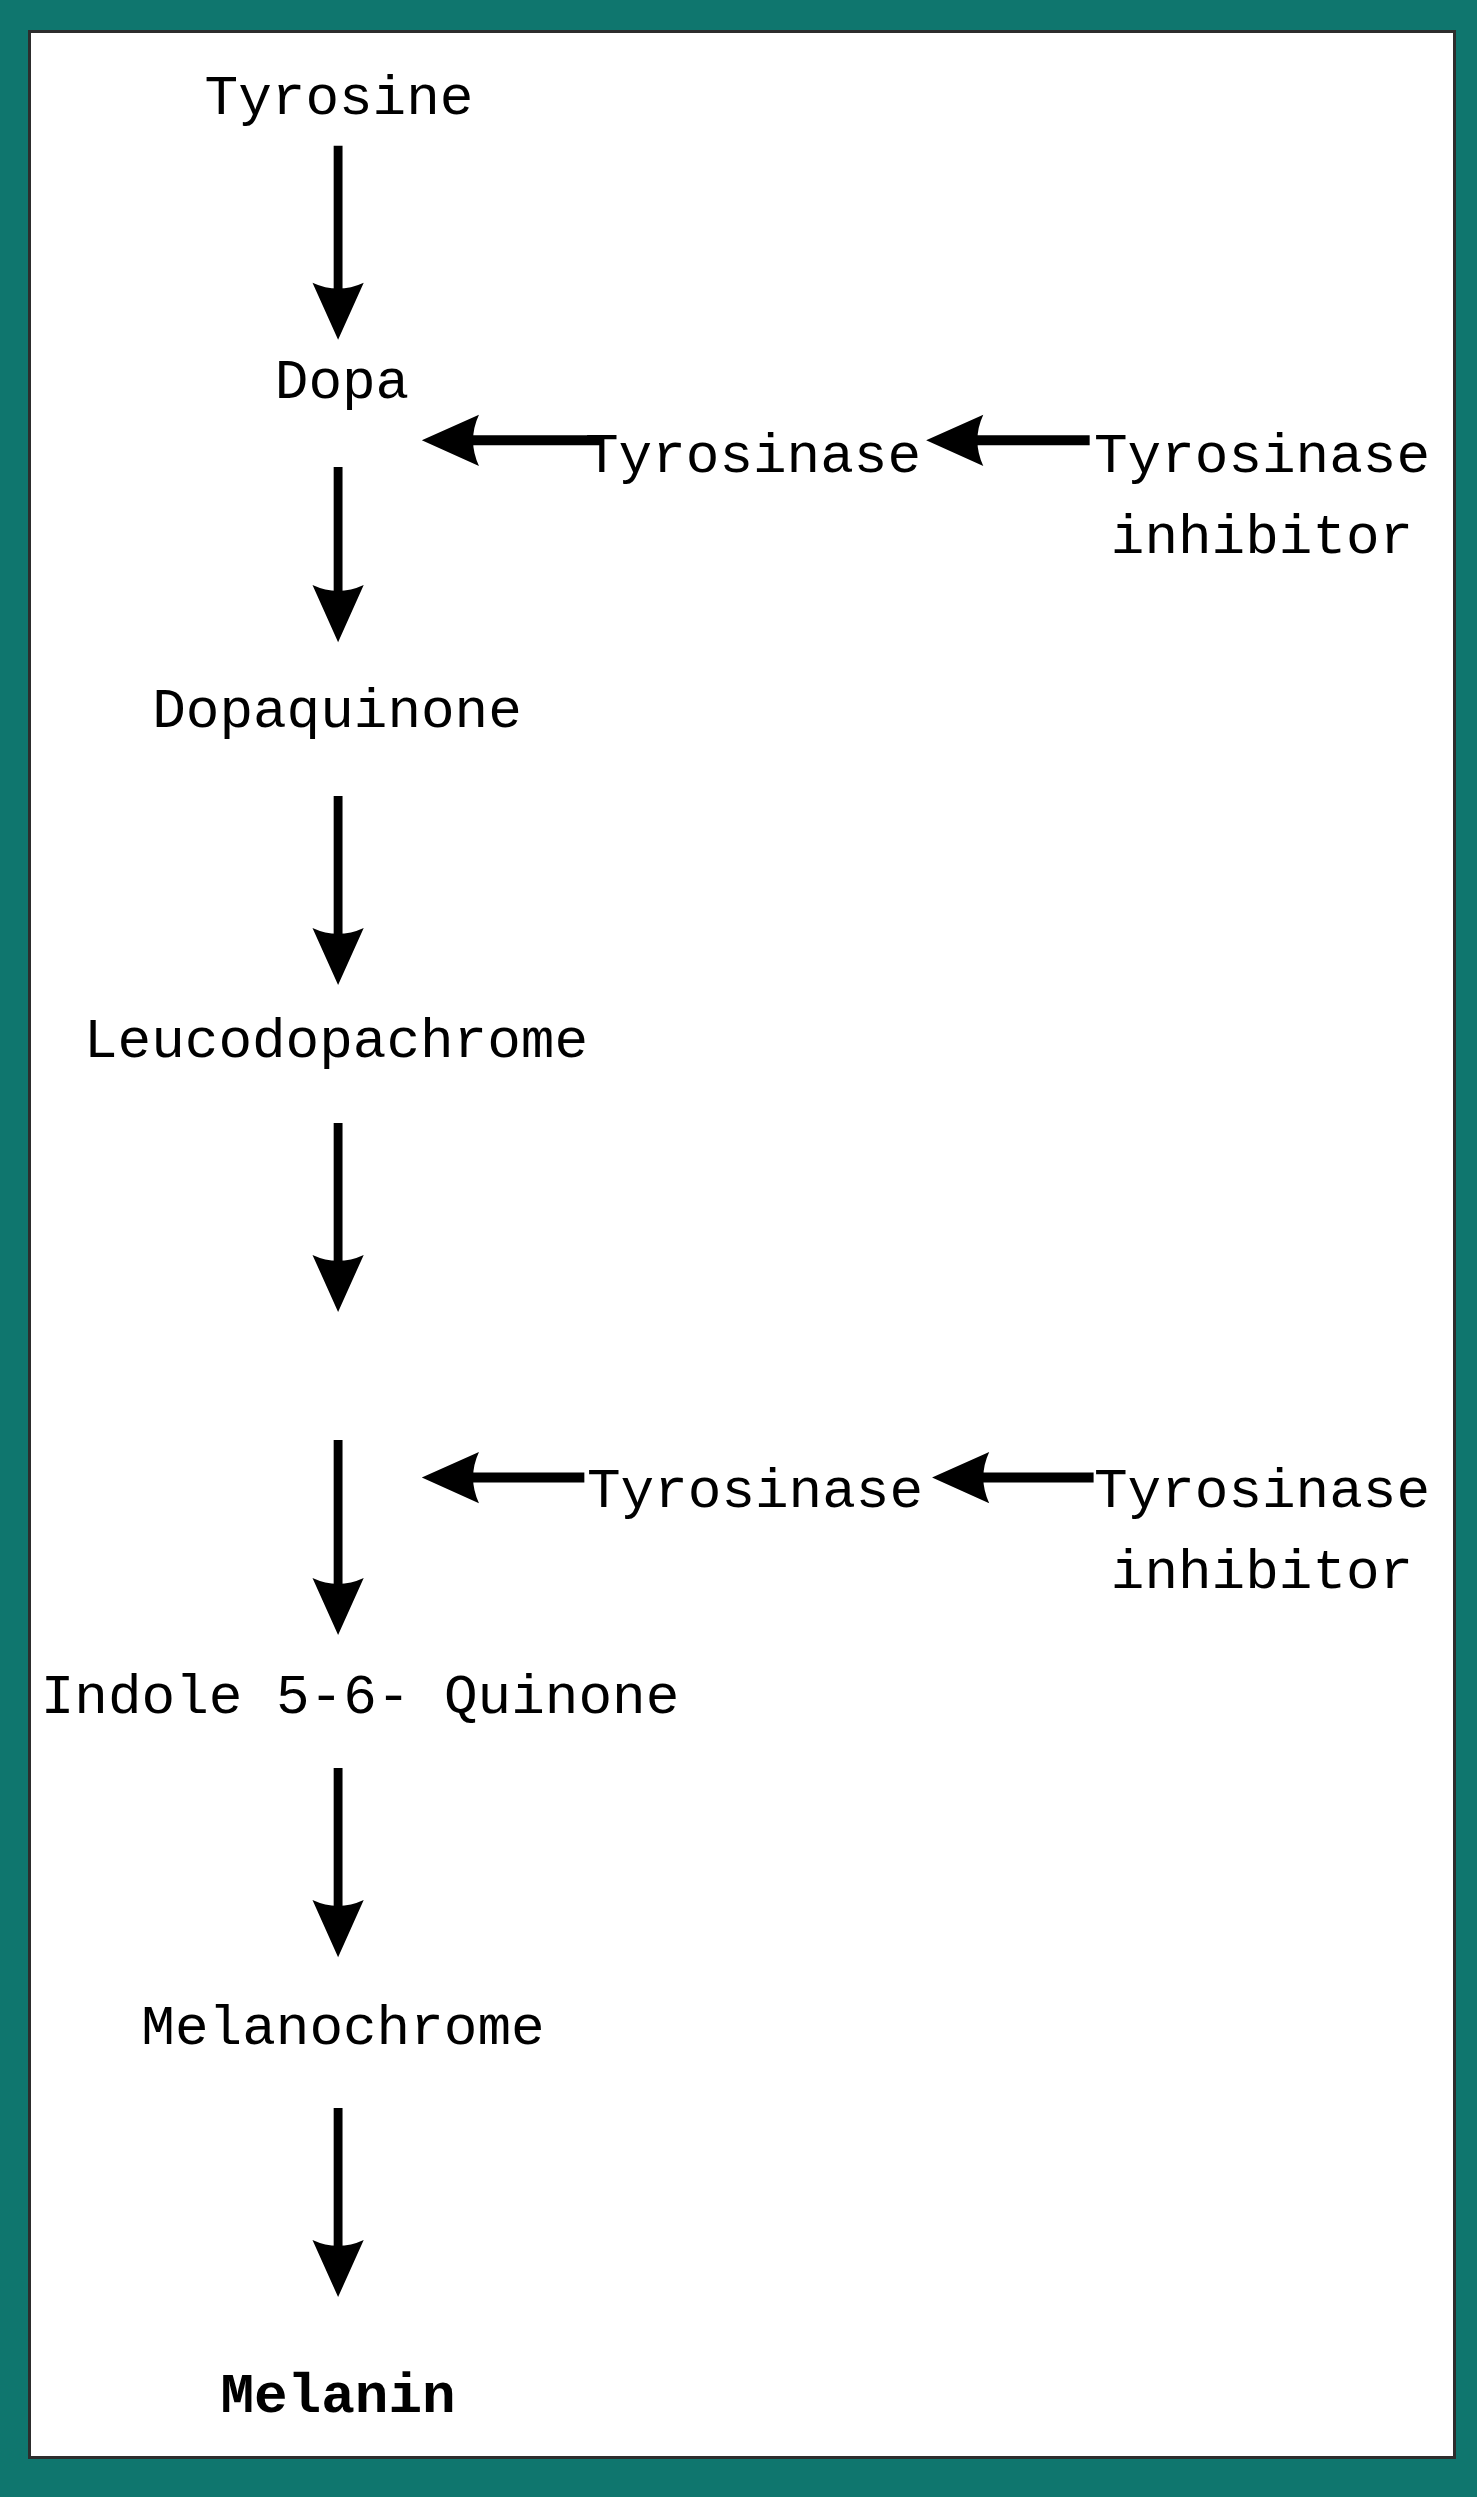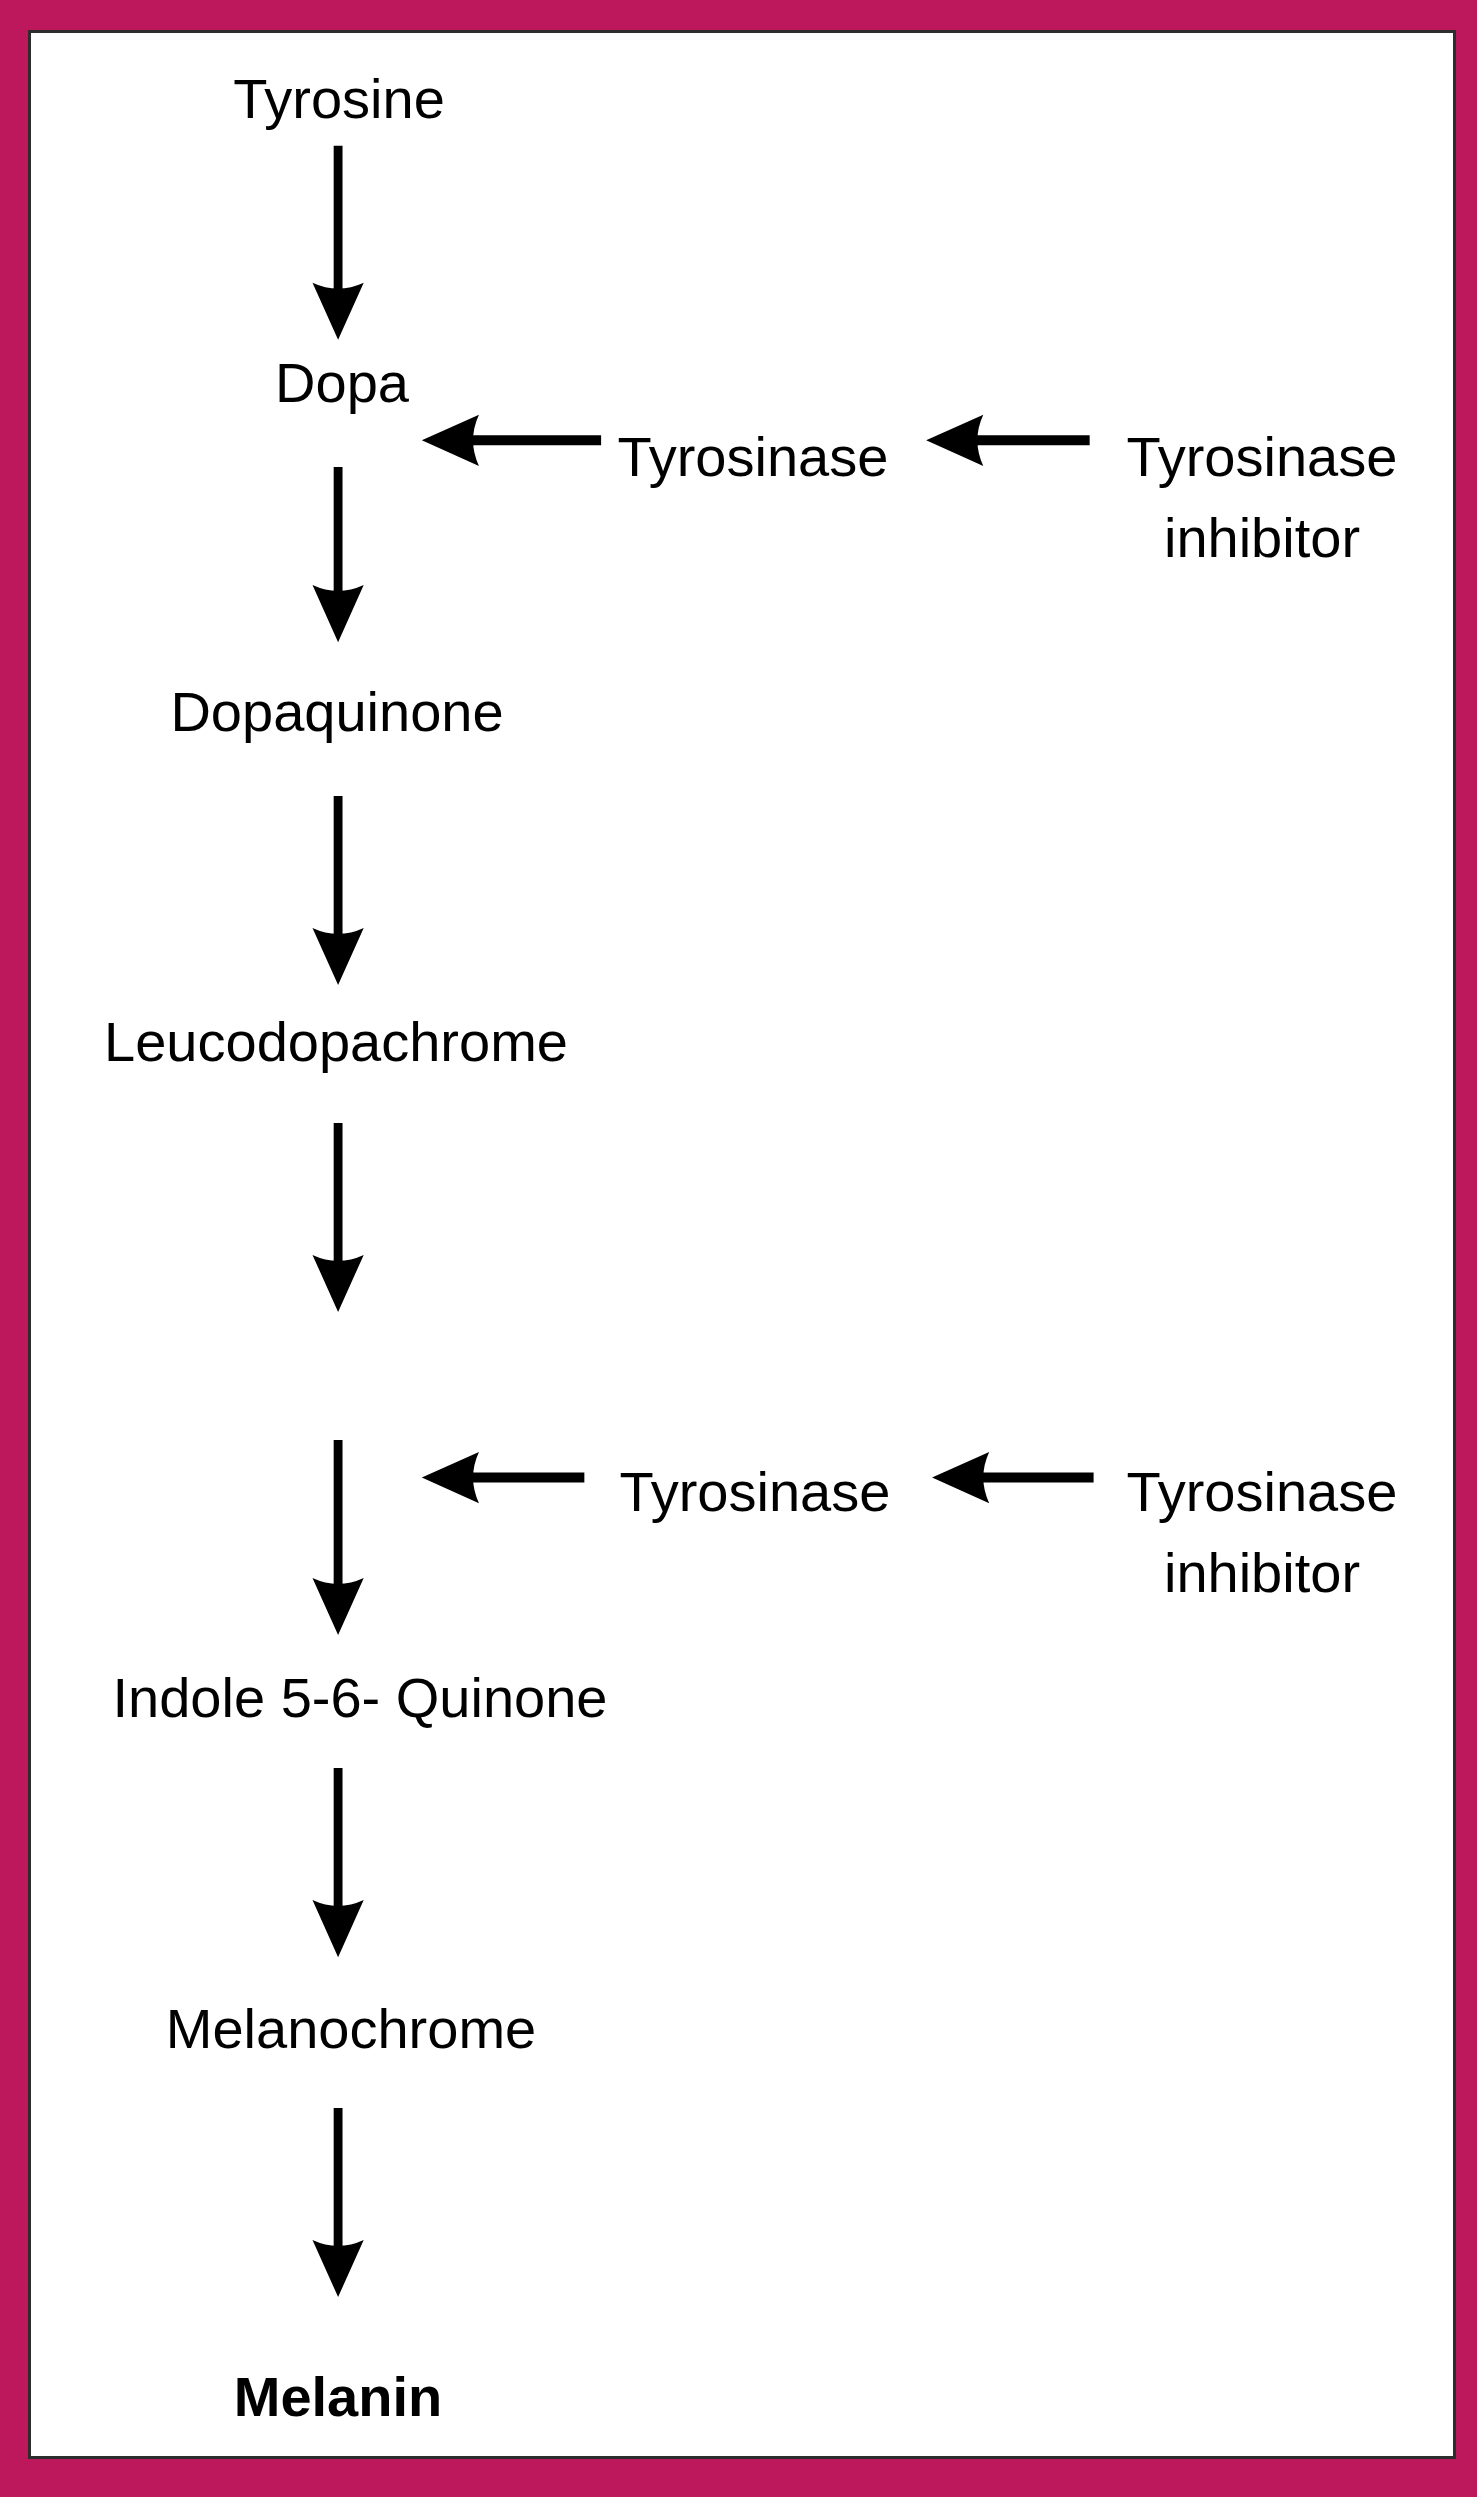--- a/index.html
+++ b/index.html
@@ -1,20 +1,20 @@
 <!DOCTYPE html>
 <html><head>
 <meta charset="utf-8">
 <style>
   html,body{margin:0;padding:0;background:#ffffff;}
   #canvas{
     position:relative;
     width:1478px;height:2497px;
-    background:#be185d;
-    font-family:Liberation Sans, sans-serif;
+    background:#0f766e;
+    font-family:Liberation Mono, monospace;
     color:#000000;
     overflow:hidden;
   }
   .frame{
     position:absolute;
     left:27.6px;top:29.6px;
     width:1422px;height:2423px;
     border:3px solid #2d2d2d;
     background:#ffffff;
     box-sizing:content-box;
@@ -41,21 +41,21 @@
 
 <div id="canvas">
 
   <div class="frame"></div>
 
   <div class="lbl" style="left:339px;top:71px;">Tyrosine</div>
   <div class="lbl" style="left:342px;top:355px;">Dopa</div>
   <div class="lbl" style="left:336px;top:1014px;">Leucodopachrome</div>
   <div class="lbl" style="left:337px;top:684px;">Dopaquinone</div>
   <div class="lbl" style="left:337px;top:1670px;margin-left:23px;">Indole 5-6- Quinone</div>
-  <div class="lbl" style="left:351px;top:2001px;">Melanochrome</div>
+  <div class="lbl" style="left:343px;top:2001px;">Melanochrome</div>
   <div class="lbl bold" style="left:338px;top:2327px;margin-top:42px;">Melanin</div>
 
   <div class="lbl" style="left:753px;top:429px;">Tyrosinase</div>
   <div class="lbl" style="left:1262px;top:429px;">Tyrosinase</div>
   <div class="lbl" style="left:1262px;top:510px;">inhibitor</div>
 
   <div class="lbl" style="left:755px;top:1464px;">Tyrosinase</div>
   <div class="lbl" style="left:1262px;top:1464px;">Tyrosinase</div>
   <div class="lbl" style="left:1262px;top:1545px;">inhibitor</div>
 

